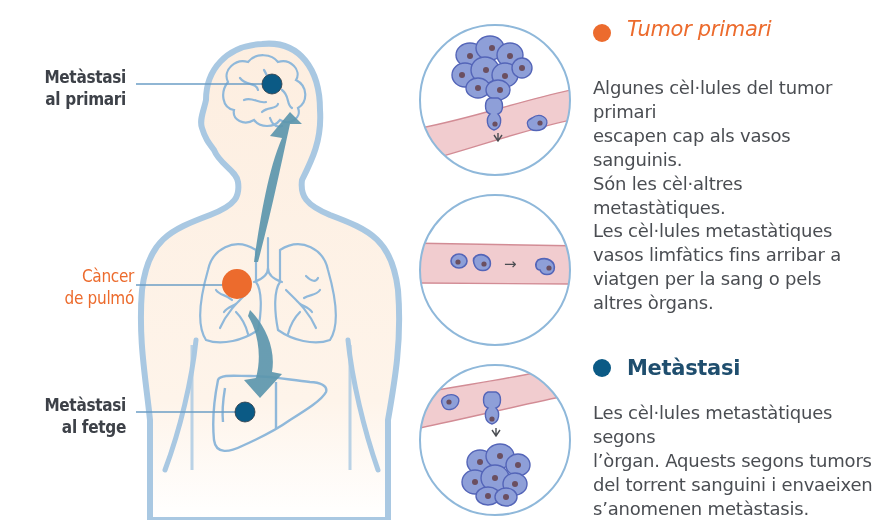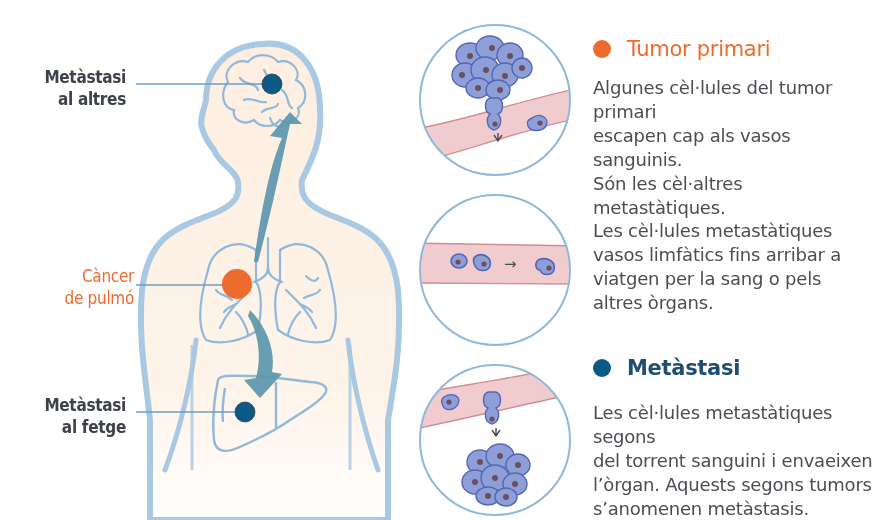--- a/index.html
+++ b/index.html
@@ -159,32 +159,32 @@
       <path d="M492,430 L496,436 L500,430 M496,428 L496,436" stroke="#4a4d52" stroke-width="1.4" fill="none"></path>
     </g>
     <circle cx="495" cy="440" r="75" fill="none" stroke="#8fb8da" stroke-width="2"></circle>
   </g>
 </svg>
 
 <div class="abs" style="left:504px; top:255px; font-size:15px; color:#4a4d52;">→</div>
 
 <div class="abs label" style="left:20px; top:66px; width:106px;">
   <div>Metàstasi</div>
-  <div>al altres</div>
+  <div>al primari</div>
 </div>
 <div class="abs label orange" style="left:28px; top:265px; width:106px;">
   <div>Càncer</div>
   <div>de pulmó</div>
 </div>
 <div class="abs label" style="left:20px; top:394px; width:106px;">
   <div>Metàstasi</div>
   <div>al fetge</div>
 </div>
 
-<div class="abs" style="left:593px; top:36px; display:flex; align-items:center;">
+<div class="abs" style="left:593px; top:16px; display:flex; align-items:flex-end;font-style:italic;">
   <span class="dot" style="width:18px; height:18px; background:#ec6b2d; margin-right:16px;"></span>
   <span class="heading orange">Tumor primari</span>
 </div>
 <div class="abs desc" style="left:593px; top:76px; width:280px;">
   <div>Algunes cèl·lules del tumor primari</div>
   <div>escapen cap als vasos sanguinis.</div>
   <div>Són les cèl·altres metastàtiques.</div>
 </div>
 
 <div class="abs desc" style="left:593px; top:219px; width:280px;">
@@ -193,16 +193,16 @@
   <div>viatgen per la sang o pels</div>
   <div>altres òrgans.</div>
 </div>
 
 <div class="abs" style="left:593px; top:355px; display:flex; align-items:center;">
   <span class="dot" style="width:18px; height:18px; background:#0b5a85; margin-right:16px;"></span>
   <span class="heading blue">Metàstasi</span>
 </div>
 <div class="abs desc" style="left:593px; top:401px; width:285px;">
   <div>Les cèl·lules metastàtiques segons</div>
+  <div>l’òrgan. Aquests segons tumors</div>
   <div>del torrent sanguini i envaeixen</div>
-  <div>l’òrgan. Aquests segons tumors</div>
   <div>s’anomenen metàstasis.</div>
 </div>
 
 </body></html>

